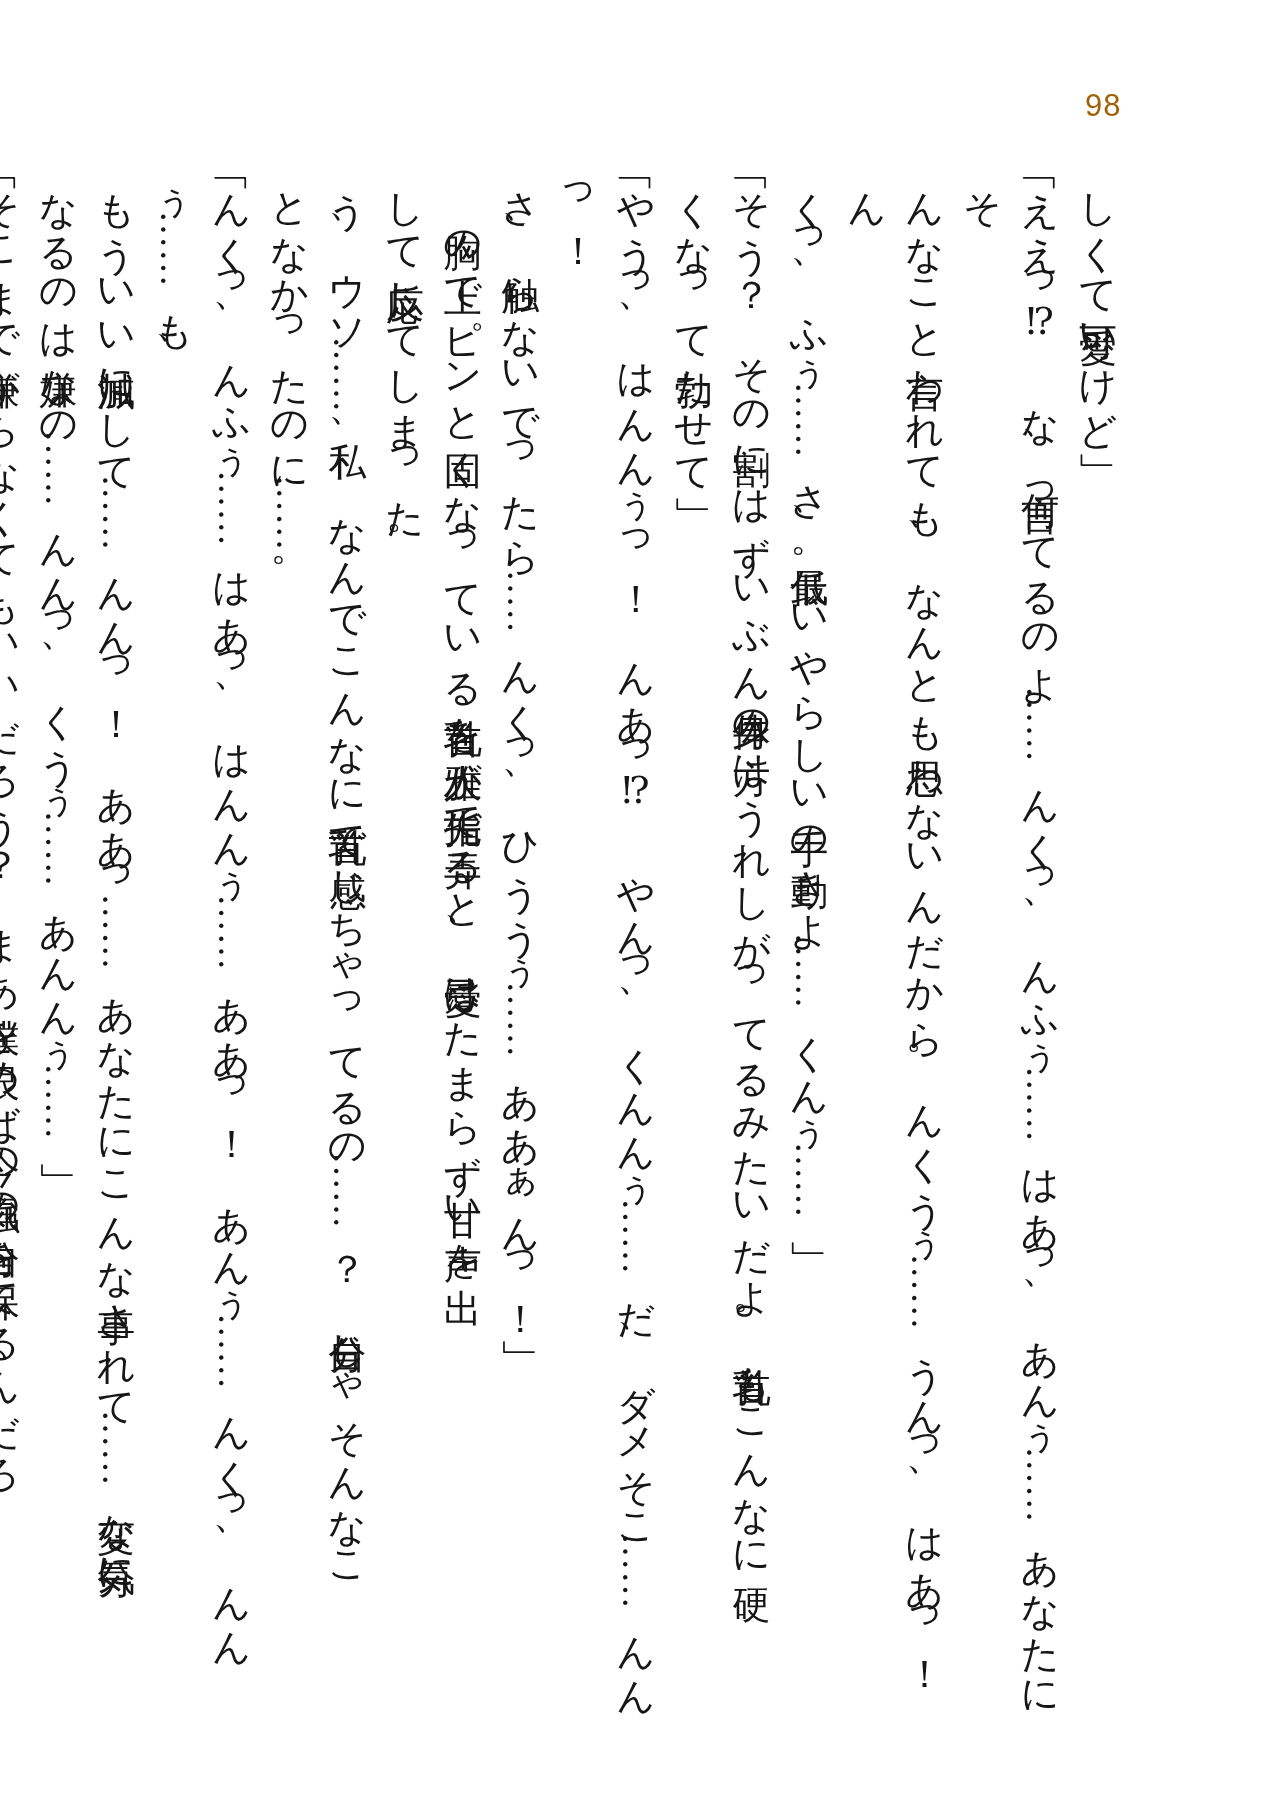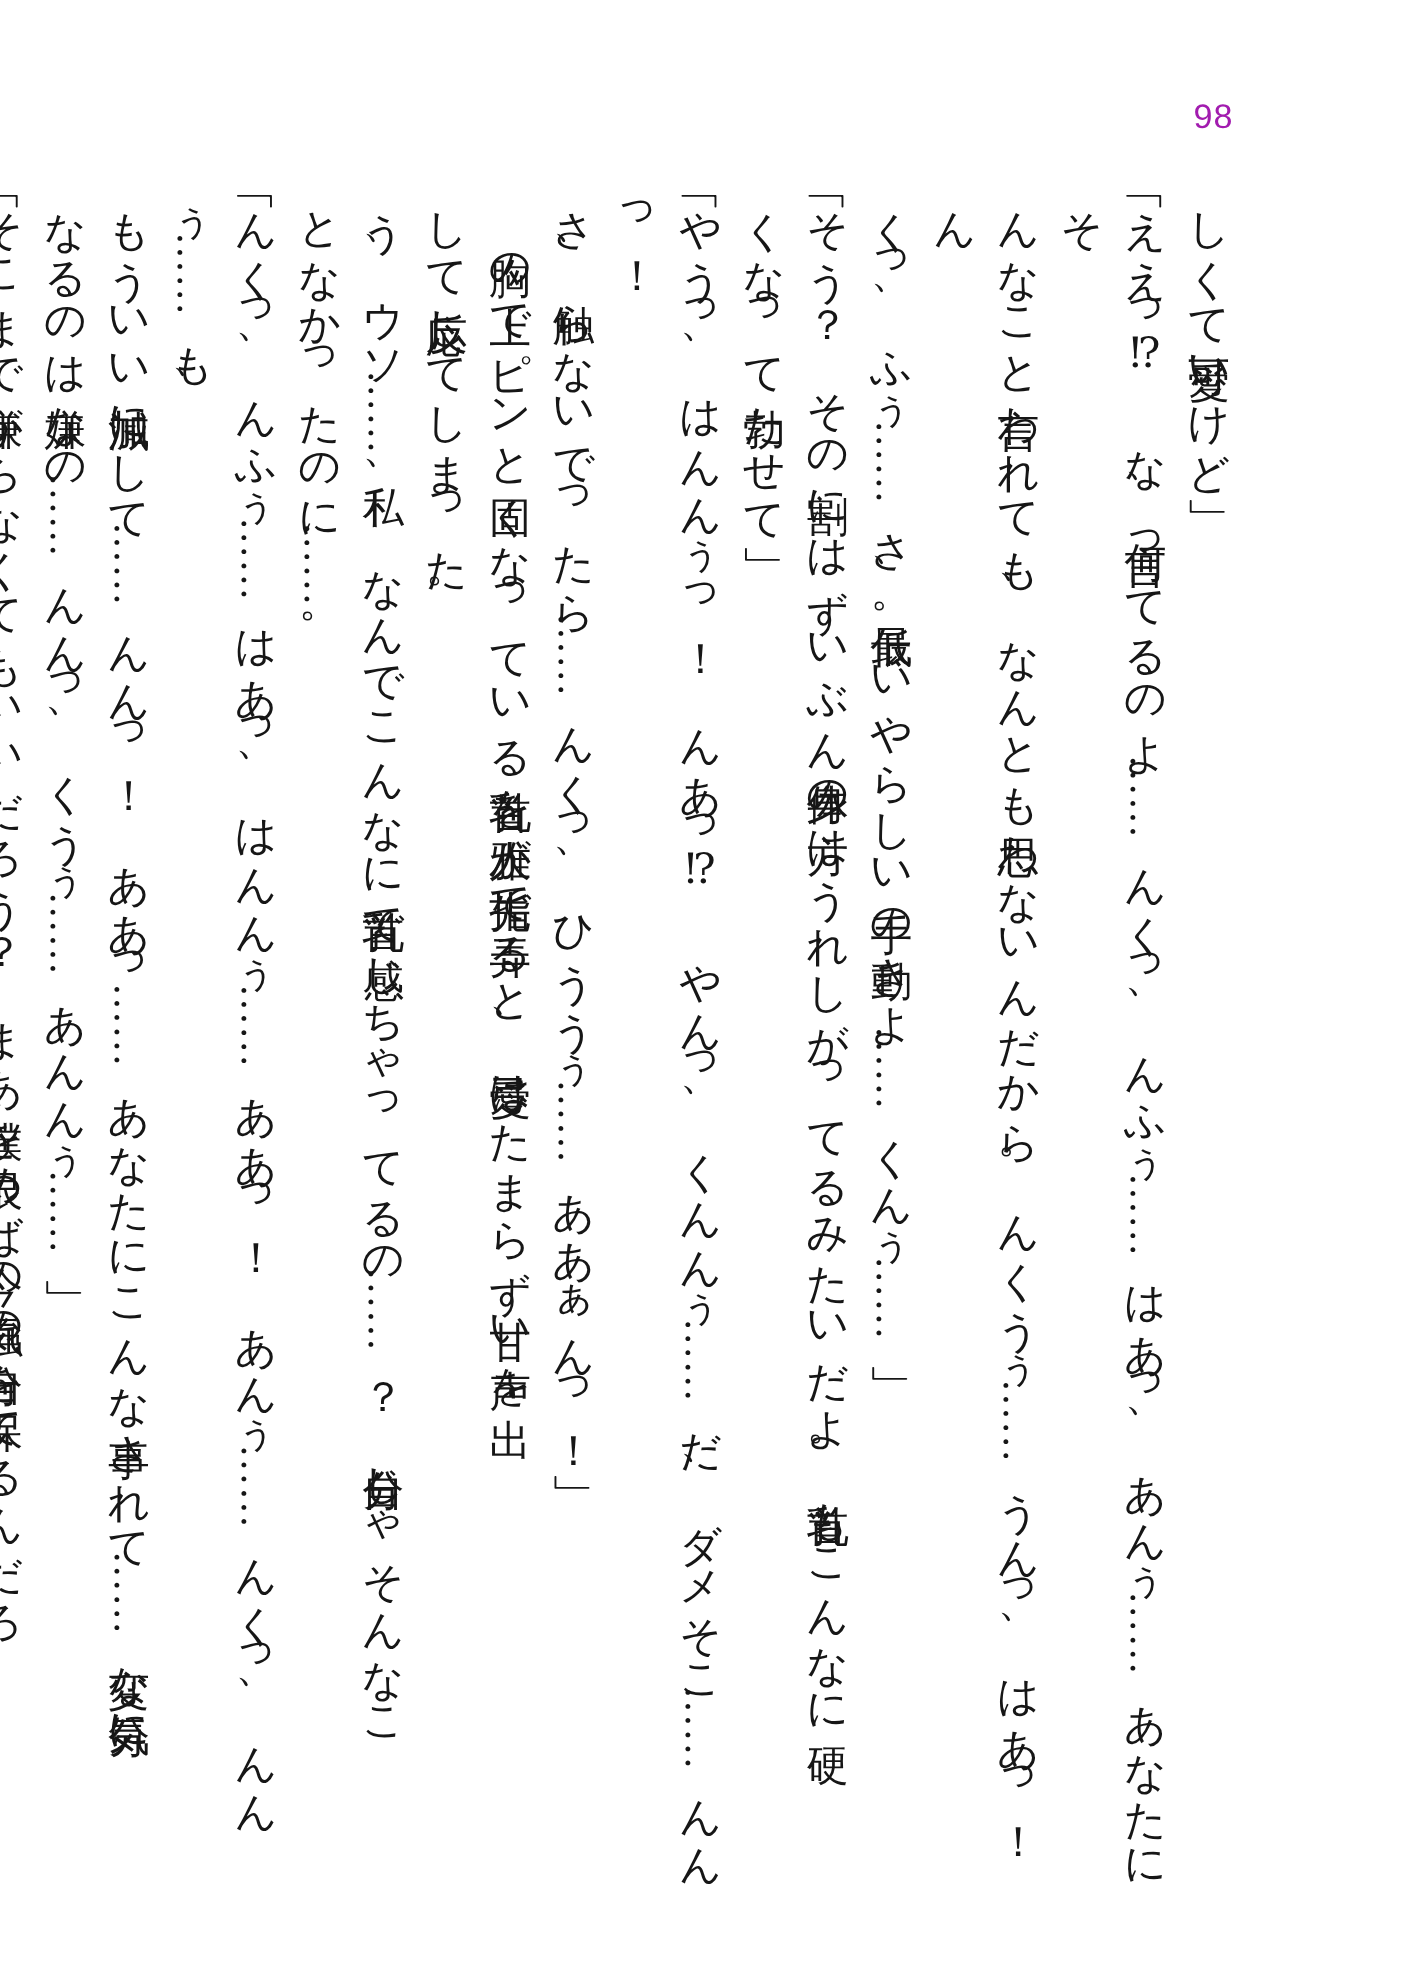--- a/index.html
+++ b/index.html
@@ -18,21 +18,21 @@
     inset: 0;
     background: #ffffff;
   }
   .page-number {
     position: absolute;
     top: 88px;
     left: 1085px;
     font-family: "Liberation Sans", "DejaVu Sans", sans-serif;
     font-size: 31px;
     letter-spacing: 1px;
-    color: #a21caf;
+    color: #a16207;
   }
   .text-block {
     position: absolute;
     top: 166px;
     right: 154px;
     width: 986px;
     height: 1570px;
     writing-mode: vertical-rl;
     -webkit-writing-mode: vertical-rl;
     text-orientation: mixed;

